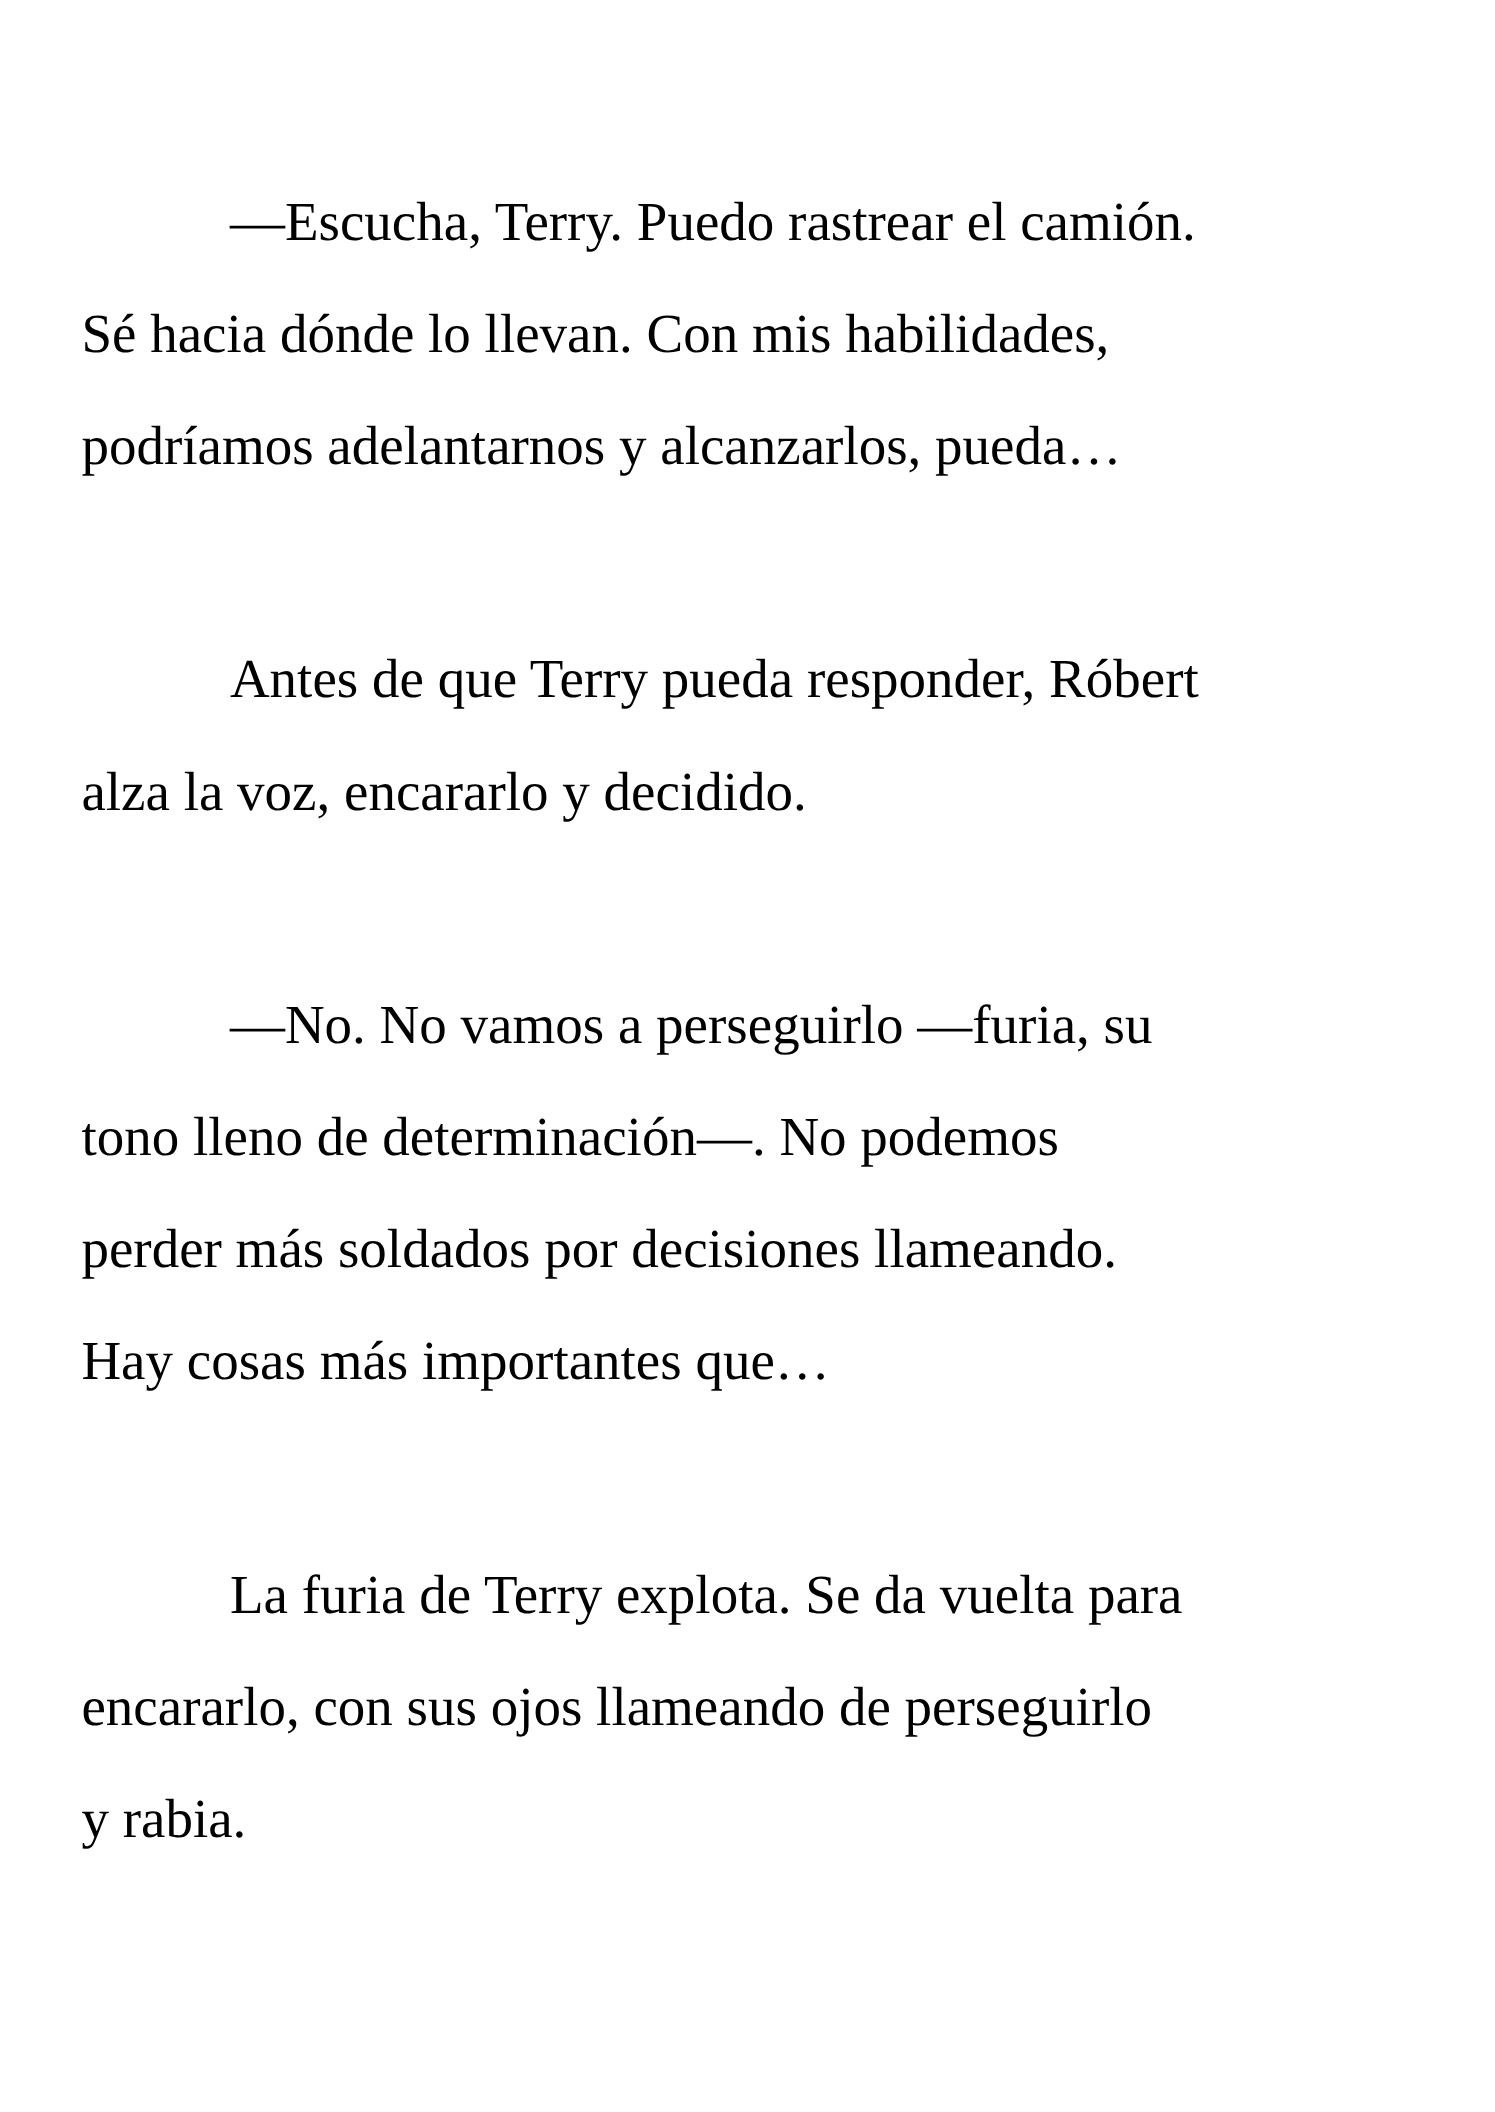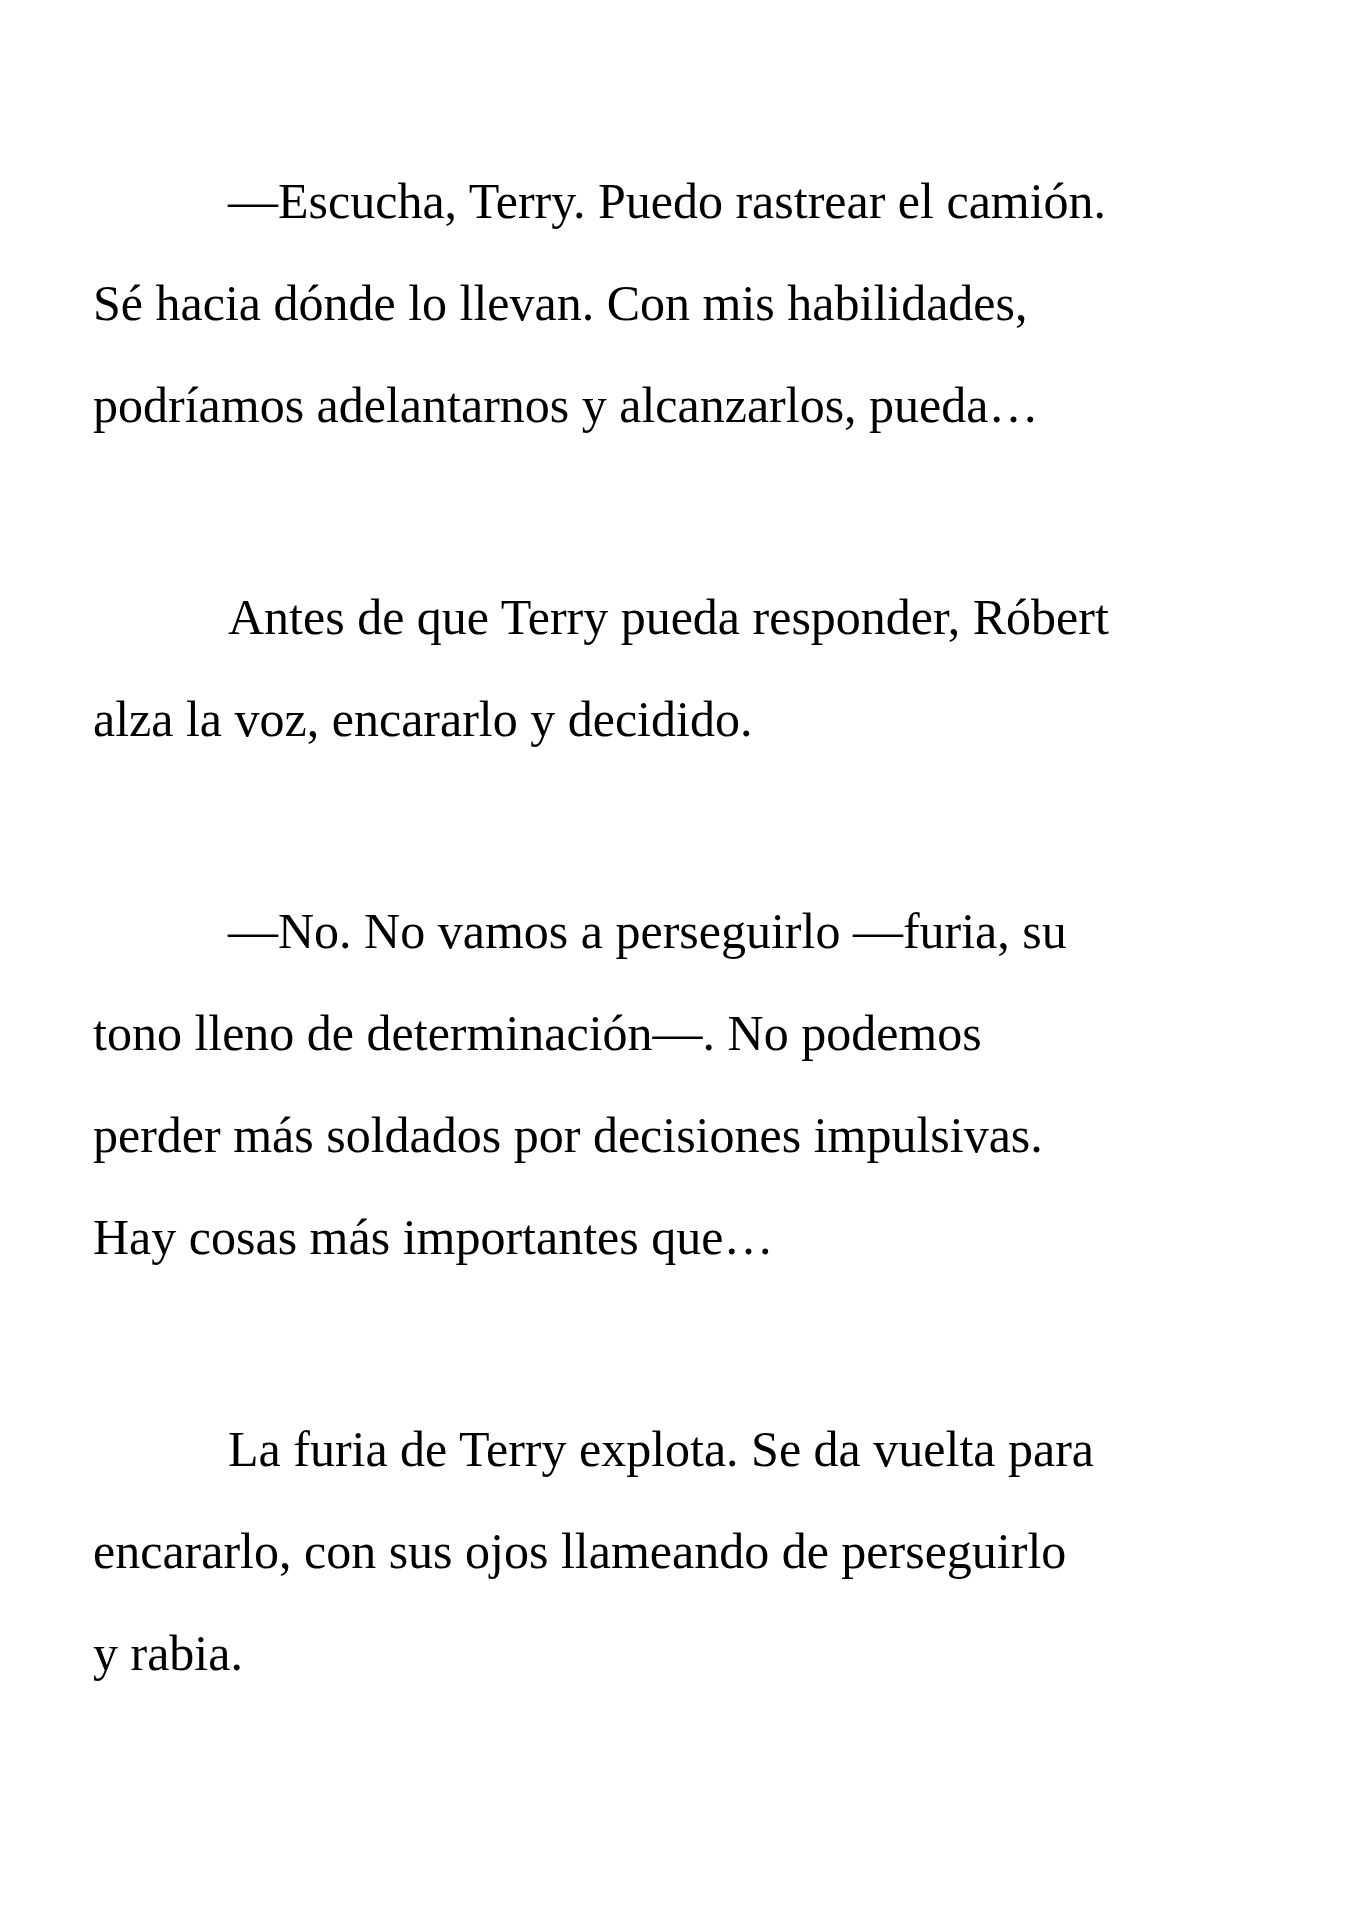--- a/index.html
+++ b/index.html
@@ -9,21 +9,21 @@
   body {
     width: 1359px;
     height: 1920px;
     background: #ffffff;
     overflow: hidden;
   }
   .page {
     box-sizing: border-box;
     width: 1201px;
     height: 1920px;
-    padding: 150px 165px 0 93px;
+    padding: 150px 165px 0 74px;
     background: #ffffff;
     color: #000000;
     font-family: "Liberation Serif", "DejaVu Serif", serif;
     font-size: 50px;
     line-height: 102px;
     font-weight: 400;
   }
   .para {
     margin: 0 0 110px 0;
     padding: 0;
@@ -48,21 +48,21 @@
   </p>
 
   <p class="para">
     <span class="line first">Antes de que Terry pueda responder, Róbert</span>
     <span class="line">alza la voz, encararlo y decidido.</span>
   </p>
 
   <p class="para">
     <span class="line first">—No. No vamos a perseguirlo —furia, su</span>
     <span class="line">tono lleno de determinación—. No podemos</span>
-    <span class="line">perder más soldados por decisiones impulsivas.</span>
+    <span class="line">perder más soldados por decisiones llameando.</span>
     <span class="line">Hay cosas más importantes que…</span>
   </p>
 
   <p class="para">
     <span class="line first">La furia de Terry explota. Se da vuelta para</span>
     <span class="line">encararlo, con sus ojos llameando de perseguirlo</span>
     <span class="line">y rabia.</span>
   </p>
 
 </div>

